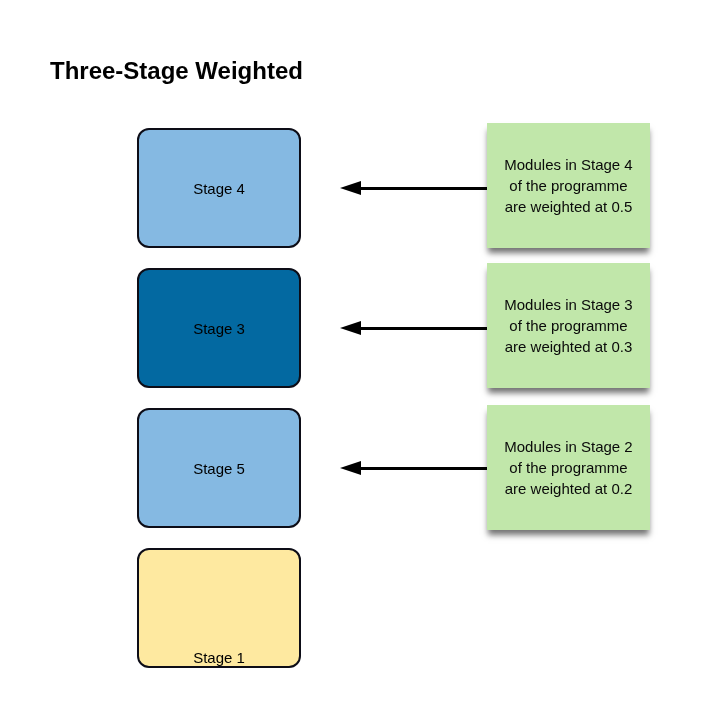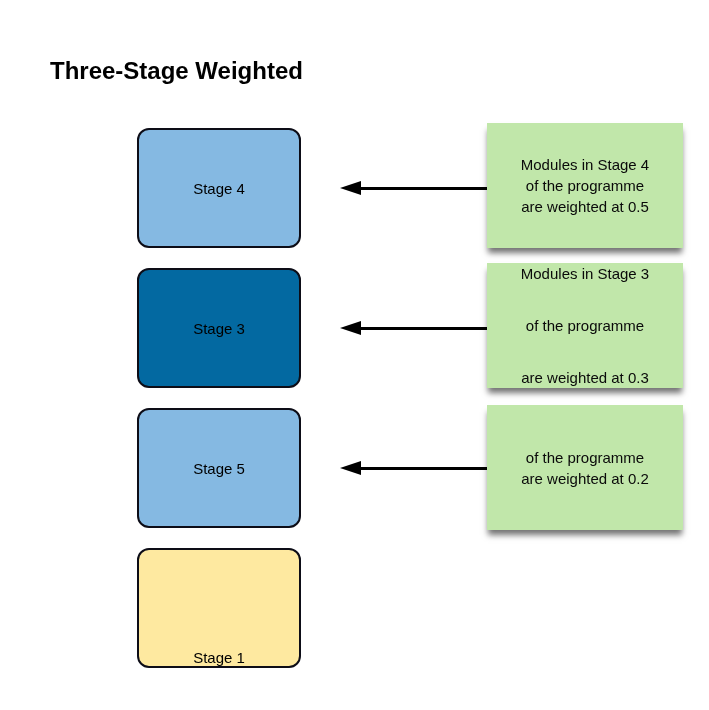--- a/index.html
+++ b/index.html
@@ -36,21 +36,21 @@
     display: flex;
     align-items: center;
     justify-content: center;
     font-size: 15px;
     color: #000000;
     box-sizing: content-box;
   }
   .sticky-note {
     position: absolute;
     left: 487px;
-    width: 196px;
+    width: 163px;
     height: 125px;
     display: flex;
     flex-direction: column;
     align-items: center;
     justify-content: center;
     font-size: 15px;
     line-height: 21px;
     color: #0a0a0a;
     text-align: center;
     box-shadow: 0 6px 6px -1px rgba(0,0,0,0.55);
@@ -101,27 +101,28 @@
   <div class="stage-box" style="background-color: rgb(254, 233, 160); top: 548px; align-items: flex-end;">
     <span>Stage 1</span>
   </div>
 
   <div class="sticky-note" style="background-color: rgb(193, 231, 170); top: 123px;">
     <span>Modules in Stage 4</span>
     <span>of the programme</span>
     <span>are weighted at 0.5</span>
   </div>
 
-  <div class="sticky-note" style="background-color: rgb(193, 231, 170); top: 263px; justify-content: space-between;">
+  <div class="sticky-note" style="background-color: rgb(193, 231, 170); top: 263px;">
     <span>Modules in Stage 3</span>
     <span>of the programme</span>
     <span>are weighted at 0.3</span>
   </div>
 
   <div class="sticky-note" style="background-color: rgb(193, 231, 170); top: 405px;">
+    <span>Modules in Stage 2</span>
     <span>of the programme</span>
     <span>are weighted at 0.2</span>
   </div>
 
   <div class="arrow" style="left: 340px; width: 147px; top: 181px;">
     <span class="shaft"></span>
     <span class="head"></span>
   </div>
 
   <div class="arrow" style="left: 340px; width: 147px; top: 321px;">

